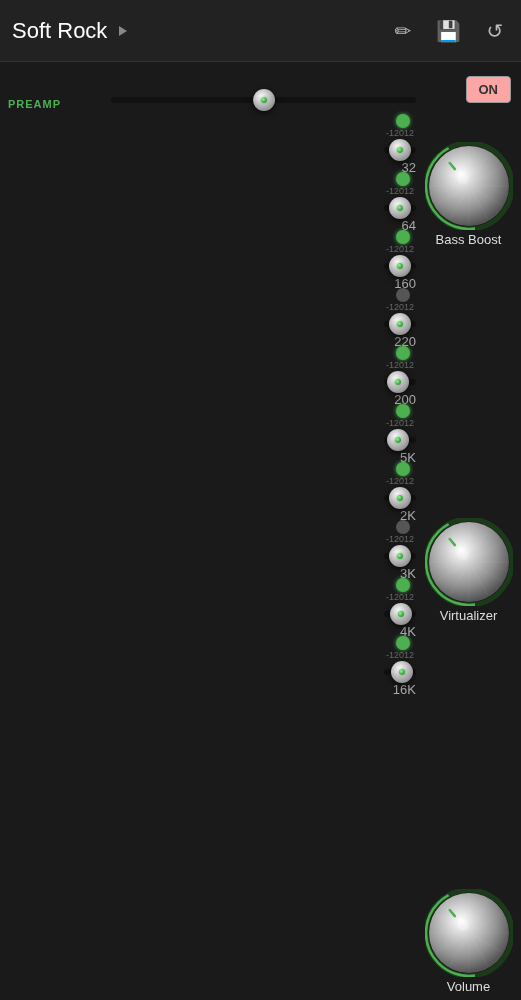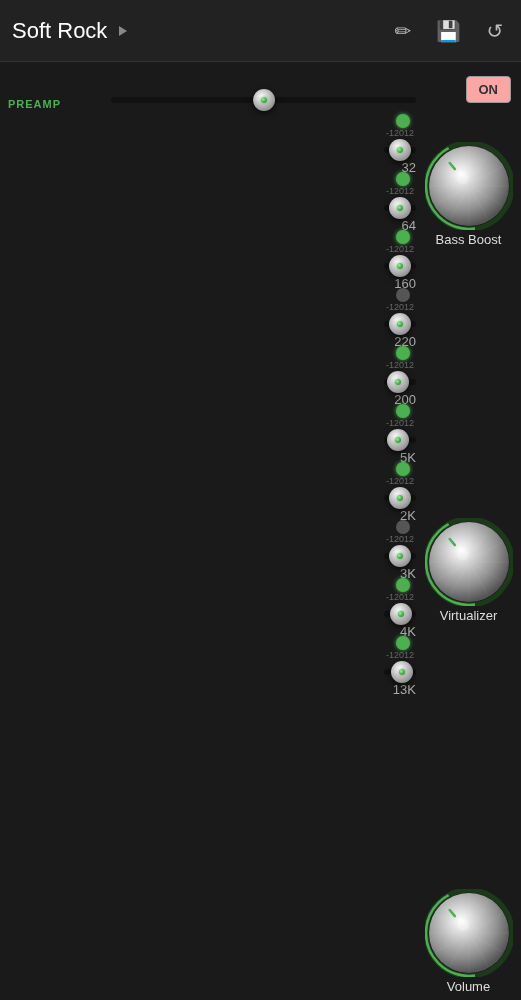--- a/index.html
+++ b/index.html
@@ -425,21 +425,21 @@
               <span>-12</span>
               <span>0</span>
               <span>12</span>
             </div>
             <div class="slider-track-wrap">
               <div class="slider-track">
                 <div class="slider-thumb" style="left: 55%;"></div>
               </div>
             </div>
           </div>
-          <div class="band-freq">13K</div>
+          <div class="band-freq">16K</div>
         </div>
       </div>
   </div>
 
   <div class="knobs-section">
 
     <div class="on-btn-container">
       <button class="on-btn">ON</button>
     </div>
 

